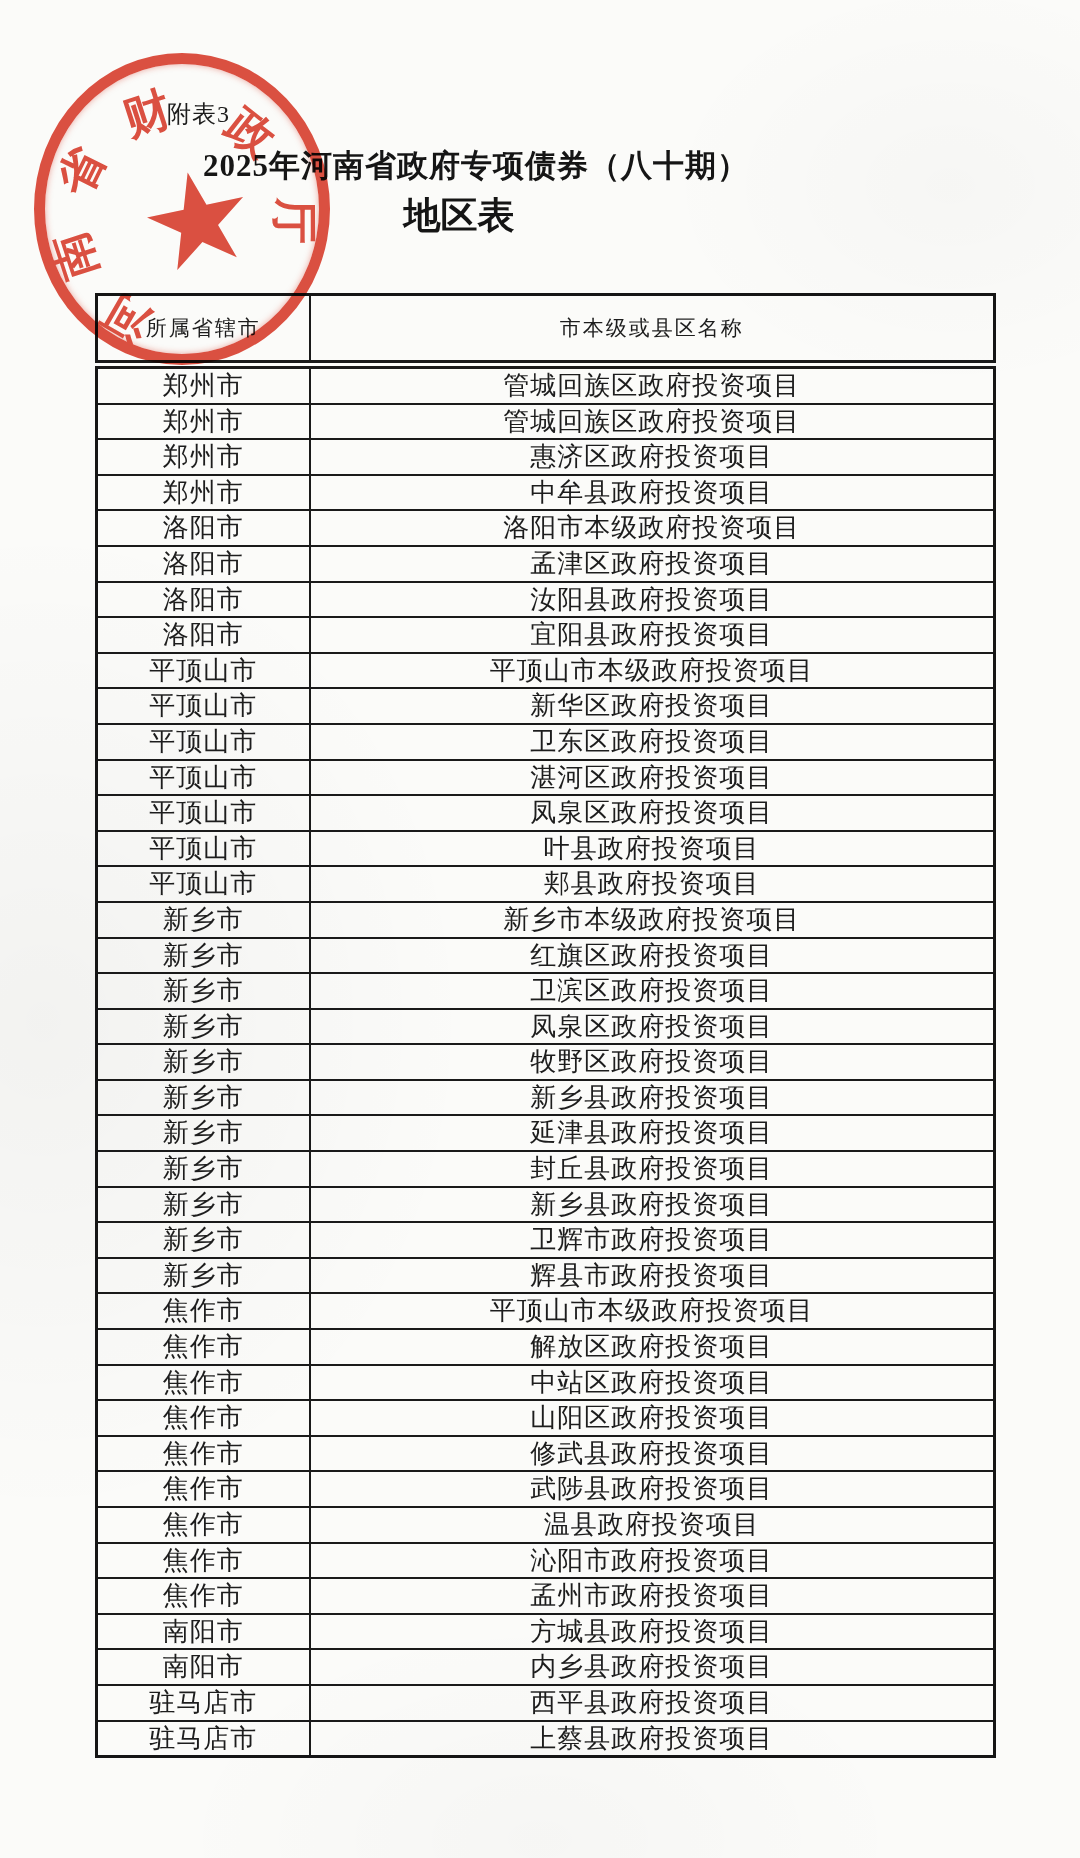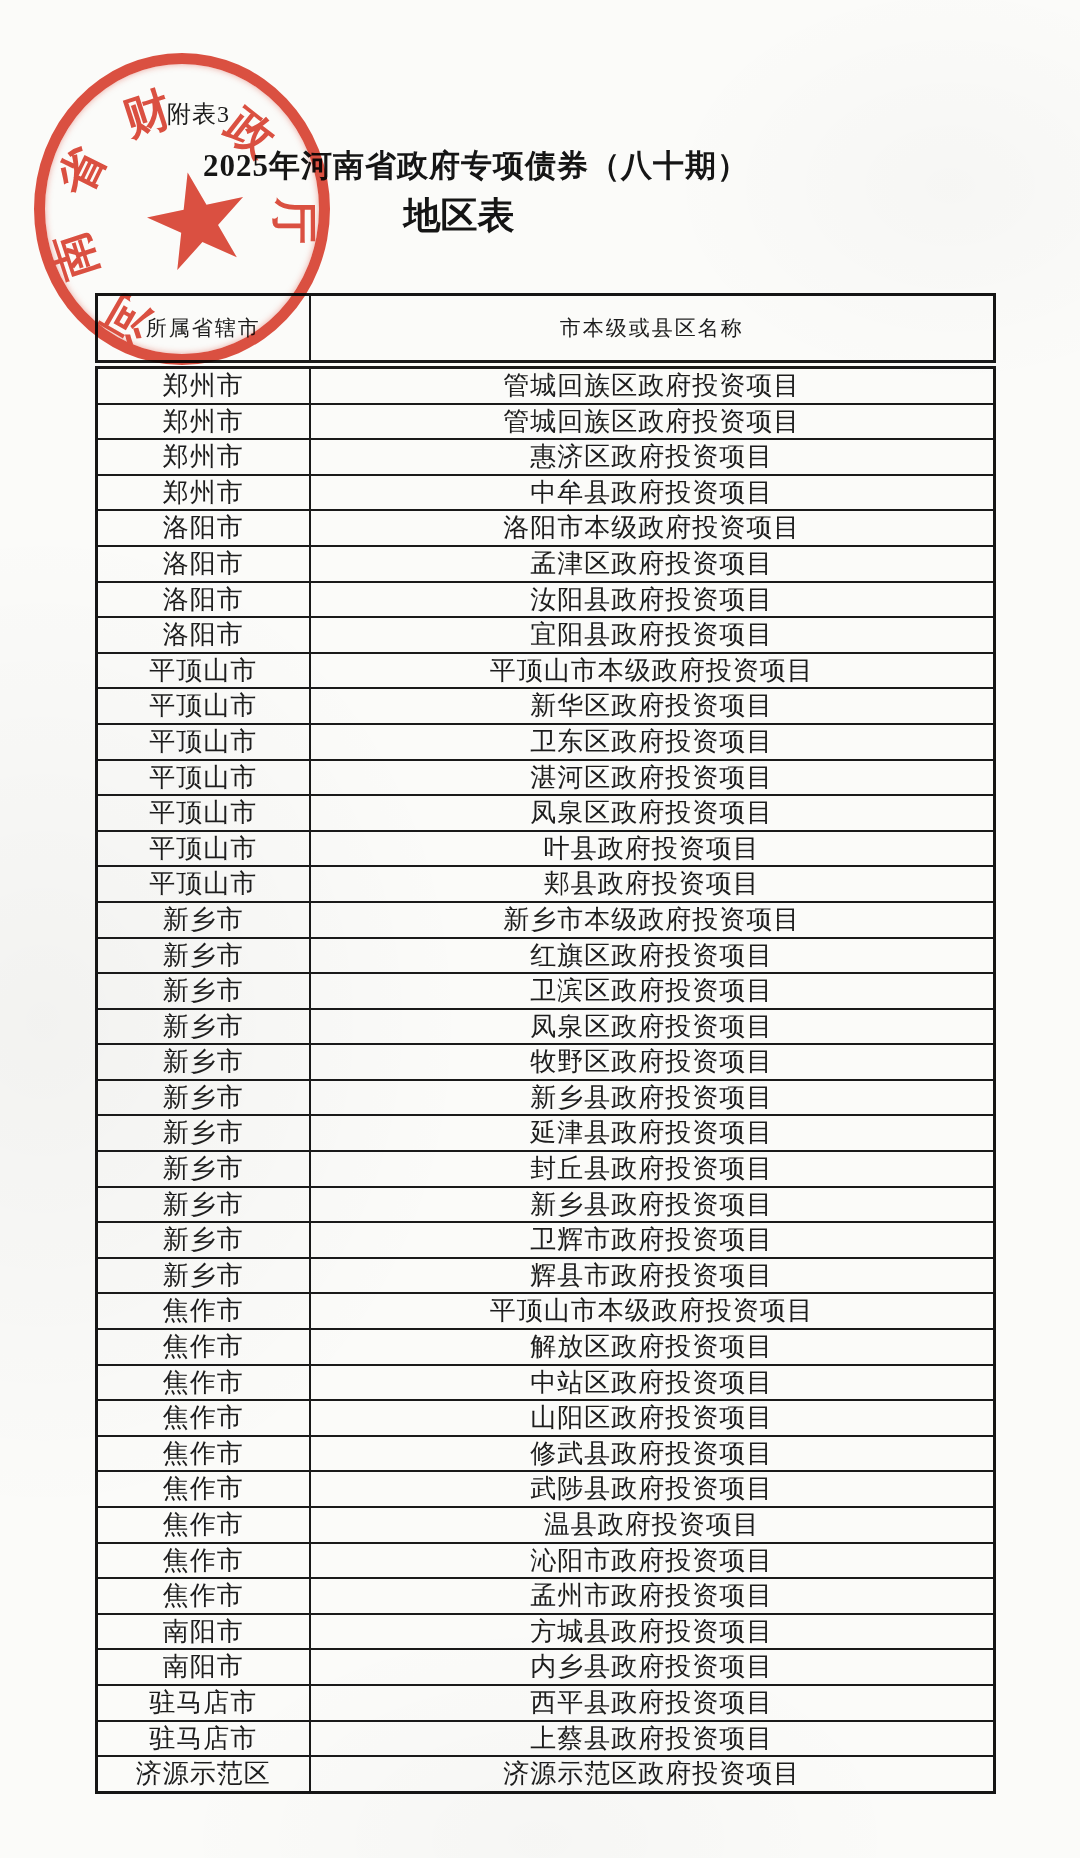--- a/index.html
+++ b/index.html
@@ -258,20 +258,16 @@
           <td>内乡县政府投资项目</td>
         </tr>
         <tr>
           <td>驻马店市</td>
           <td>西平县政府投资项目</td>
         </tr>
         <tr>
           <td>驻马店市</td>
           <td>上蔡县政府投资项目</td>
         </tr>
-        <tr>
-          <td>济源示范区</td>
-          <td>济源示范区政府投资项目</td>
-        </tr>
       </tbody>
   </table>
 
 </div>
 
 </body></html>

